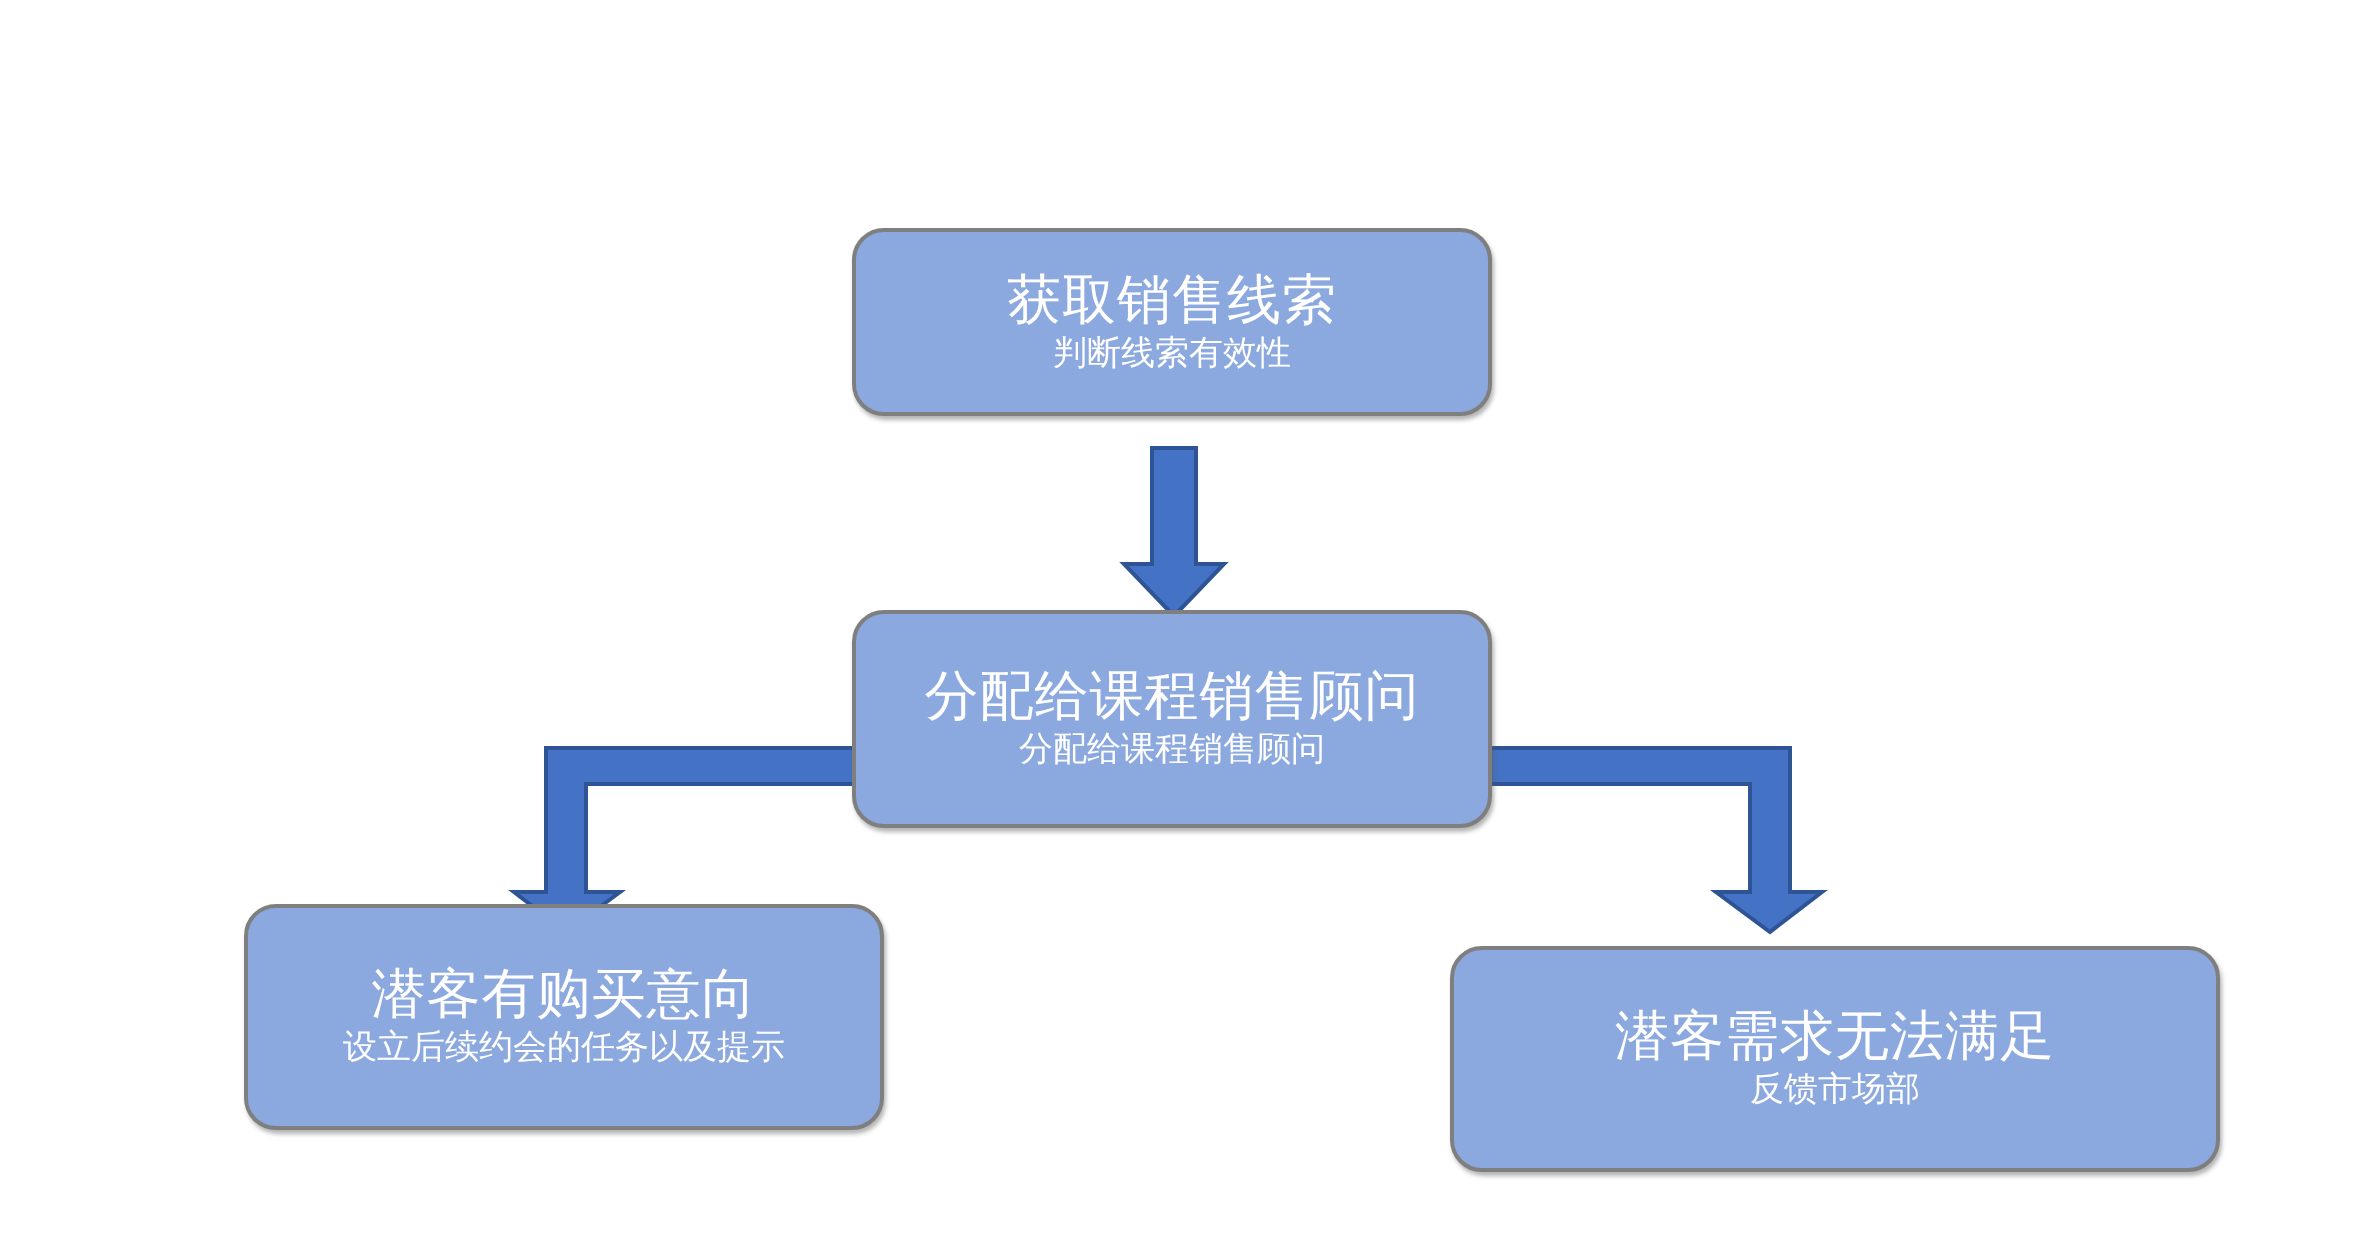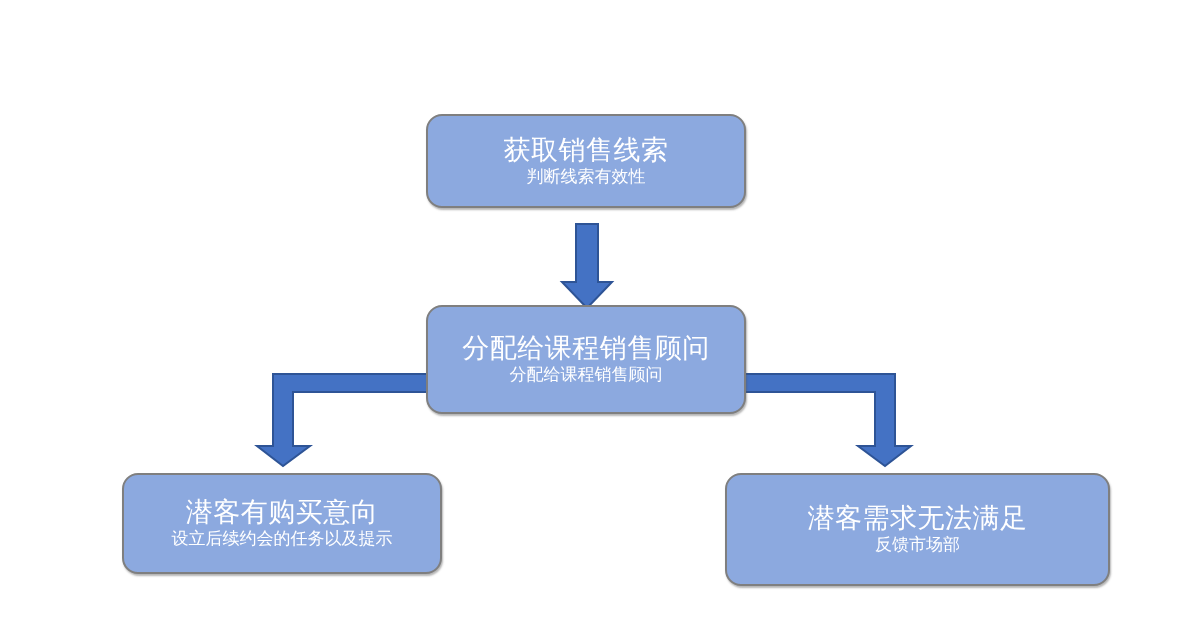--- a/index.html
+++ b/index.html
@@ -75,21 +75,21 @@
   <div class="node" style="left:426px; top:114px; width:320px; height:94px;">
     <div class="node-title">获取销售线索</div>
     <div class="node-sub">判断线索有效性</div>
   </div>
 
   <div class="node" style="left:426px; top:305px; width:320px; height:109px;">
     <div class="node-title">分配给课程销售顾问</div>
     <div class="node-sub">分配给课程销售顾问</div>
   </div>
 
-  <div class="node" style="left:122px; top:473px; width:320px; height:101px;">
+  <div class="node" style="left:122px; top:452px; width:320px; height:113px;">
     <div class="node-title">潜客有购买意向</div>
     <div class="node-sub">设立后续约会的任务以及提示</div>
   </div>
 
   <div class="node" style="left:725px; top:473px; width:385px; height:113px;">
     <div class="node-title">潜客需求无法满足</div>
     <div class="node-sub">反馈市场部</div>
   </div>
 
 </div>

